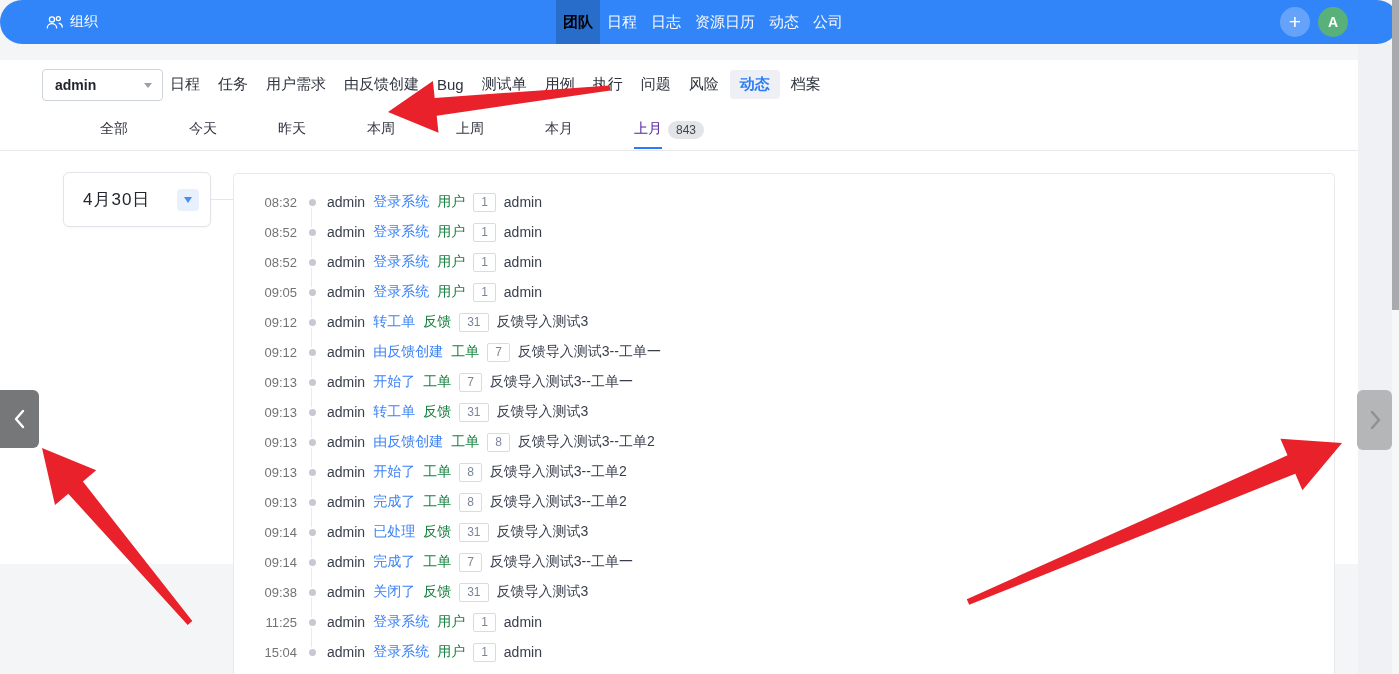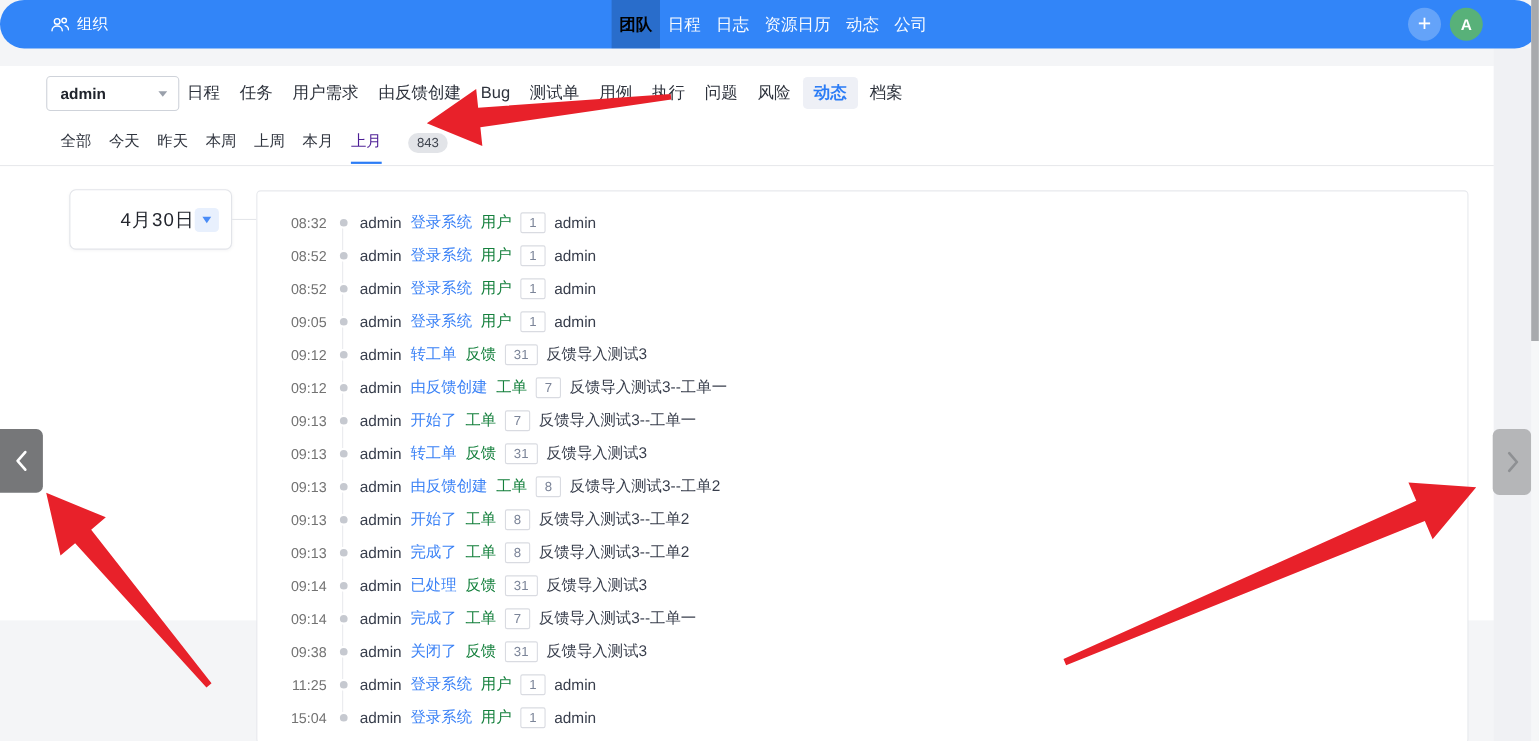--- a/index.html
+++ b/index.html
@@ -31,28 +31,28 @@
   .project-dropdown .val { flex:1; font-size:14px; font-weight:bold; color:#20242c; }
   .caret { width:0; height:0; border-left:4px solid transparent; border-right:4px solid transparent; border-top:5px solid #9aa0ab; }
   .subnav-items { position:absolute; left:161px; top:0; height:49px; display:flex; align-items:center; }
   .subnav-item { padding:0 9px; font-size:15px; color:#2e333d; cursor:pointer; white-space:nowrap; }
   .subnav-item.active { color:#2b7cf6; font-weight:bold; background:#eef0f6; border-radius:4px; padding:5px 10px; margin:0 2px; }
 
   
   .filterbar { position:absolute; left:0; top:49px; width:100%; height:42px; border-bottom:1px solid #e8e9ec;
     display:flex; align-items:center; padding-left:47px; }
   .filter-item { display:flex; align-items:center; padding:0 8px; height:41px; font-size:14px; color:#30353f; cursor:pointer; }
-  .flabel { display:block; line-height:37px; border-bottom:2px solid transparent; }
+  .flabel { display:block; line-height:37px; border-bottom:2px solid transparent;margin-left:45px; }
   .filter-item.active .flabel { color:#4c1d95; border-bottom-color:#2b7cf6; }
-  .fbadge { margin-left:24px; background:#e2e4e8; border-radius:10px; padding:2px 8px; font-size:12px; color:#40454f; }
+  .fbadge { margin-left:6px; background:#e2e4e8; border-radius:10px; padding:2px 8px; font-size:12px; color:#40454f; }
 
   
   .date-card { position:absolute; left:63px; top:112px; width:148px; height:55px; background:#fff;
     border:1px solid #e2e4e9; border-radius:6px; box-shadow:0 1px 3px rgba(30,35,40,.04);
-    display:flex; align-items:center; justify-content:flex-end; padding:0 11px 0 19px; }
+    display:flex; align-items:center; justify-content:space-between; padding:0 11px 0 19px; }
   .date-label { font-size:17px; color:#23262e; letter-spacing:1px; }
   .date-toggle { width:22px; height:22px; background:#e8f0fd; border-radius:4px; display:flex; align-items:center; justify-content:center; cursor:pointer; }
   .date-toggle .caret { border-left-width:4px; border-right-width:4px; border-top:6px solid #4a8cf7; }
   .connector { position:absolute; left:211px; top:139px; width:22px; height:1px; background:#e4e6ea; }
 
   
   .timeline-card { position:absolute; left:233px; top:113px; width:1102px; height:503px; background:#fff;
     border:1px solid #e7e9ed; border-radius:4px; }
   .rows { position:relative; padding-top:13px; }
   .rows::before { content:''; position:absolute; left:77px; top:28px; width:1px; height:450px; background:#e9eaee; }

